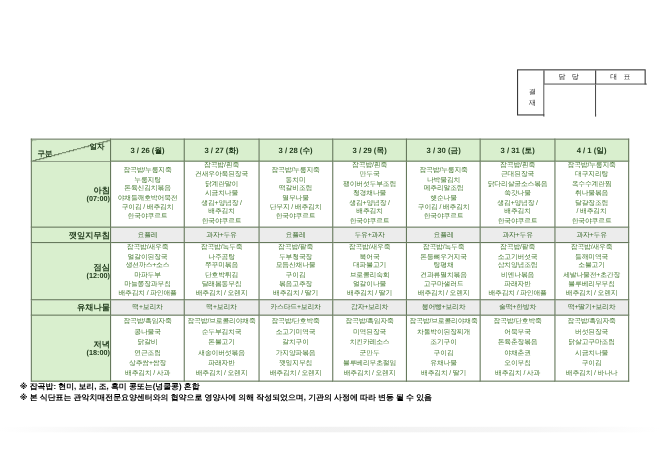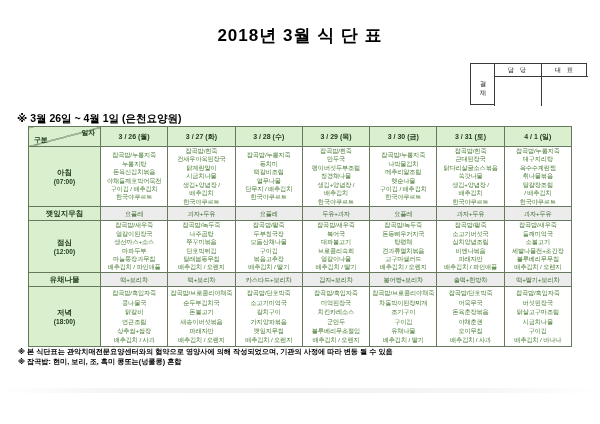--- a/index.html
+++ b/index.html
@@ -41,21 +41,21 @@
   tr.dayrow{height:20px;}
   th.day{background:var(--hdr-bg);font-size:7px;font-weight:bold;color:var(--dark-green);text-align:center;}
 
   th.corner{background:var(--hdr-bg);position:relative;
     background-image:linear-gradient(to bottom right,
       transparent calc(50% - 0.5px),var(--border) calc(50% - 0.5px),
       var(--border) calc(50% + 0.5px),transparent calc(50% + 0.5px));}
   .c-top{position:absolute;top:1px;right:5px;font-size:6.8px;font-weight:bold;color:var(--dark-green);}
   .c-bot{position:absolute;bottom:1px;left:5px;font-size:6.8px;font-weight:bold;color:var(--dark-green);}
 
-  th.rl{background:var(--hdr-bg);text-align:center;margin-top:33px;}
+  th.rl{background:var(--hdr-bg);text-align:right;margin-top:33px;}
   .rl-l{font-size:7.5px;font-weight:bold;color:var(--dark-green);}
   .rl-t{font-size:6.6px;font-weight:bold;color:var(--dark-green);}
 
   tr.breakfast{height:60px;}
   tr.lunch{height:52px;}
   tr.dinner{height:60px;}
   tr.am-snack,tr.pm-snack{height:14px;}
   tr.am-snack td.mc,tr.pm-snack td.mc{background:var(--snack-bg);}
 
   td.mc{background:#fff;text-align:center;}
@@ -69,31 +69,29 @@
 
   .scan-artifact{position:absolute;top:388px;left:0;width:600px;height:5px;
     background:linear-gradient(to right,#fff 0%,#f1f1f1 20%,#eee 50%,#f3f3f3 80%,#fff 100%);
     opacity:.8;}
 </style>
 </head>
 <body>
 
 <div class="page">
 
-  <div class="title">2018년 3월 식 단 표</div>
 
   <div class="approval">
     <div class="ap-stamp">결재</div>
     <div class="ap-head first">담 당</div>
     <div class="ap-head">대 표</div>
     <div class="ap-cell first"></div>
     <div class="ap-cell"></div>
   </div>
 
-  <div class="subtitle">※ 3월 26일 ~ 4월 1일 (은천요양원)</div>
 
   <table class="menu" id="menu-table">
     <colgroup>
         <col class="lbl">
         <col>
         <col>
         <col>
         <col>
         <col>
         <col>
@@ -352,19 +350,19 @@
             <div class="ml">닭살고구마조림</div>
             <div class="ml">시금치나물</div>
             <div class="ml">구이김</div>
             <div class="ml">배추김치 / 바나나</div>
           </td>
         </tr>
       </tbody>
   </table>
 
   <div class="notes">
+    <div class="note">※ 잡곡밥: 현미, 보리, 조, 흑미 콩또는(넝쿨콩) 혼합</div>
     <div class="note">※ 본 식단표는 관악치매전문요양센터와의 협약으로 영양사에 의해 작성되었으며, 기관의 사정에 따라 변동 될 수 있음</div>
-    <div class="note">※ 잡곡밥: 현미, 보리, 조, 흑미 콩또는(넝쿨콩) 혼합</div>
   </div>
 
   <div class="scan-artifact"></div>
 
 </div>
 
 </body></html>

